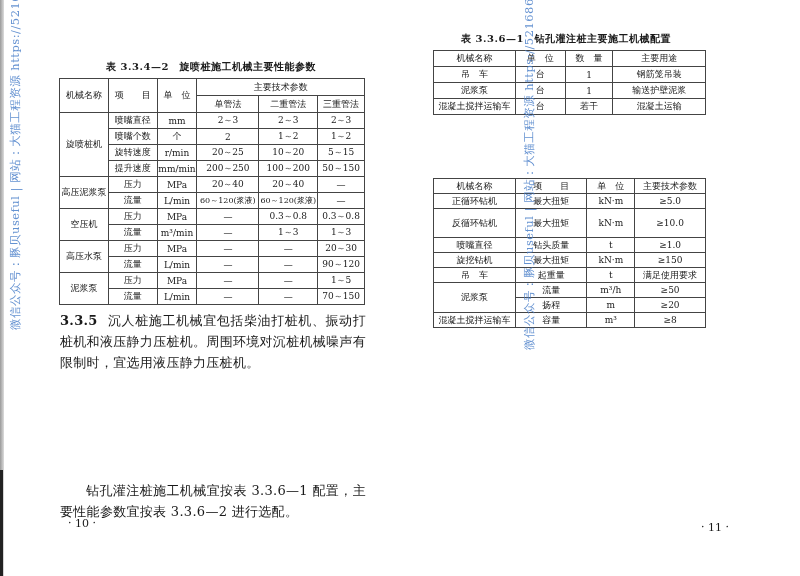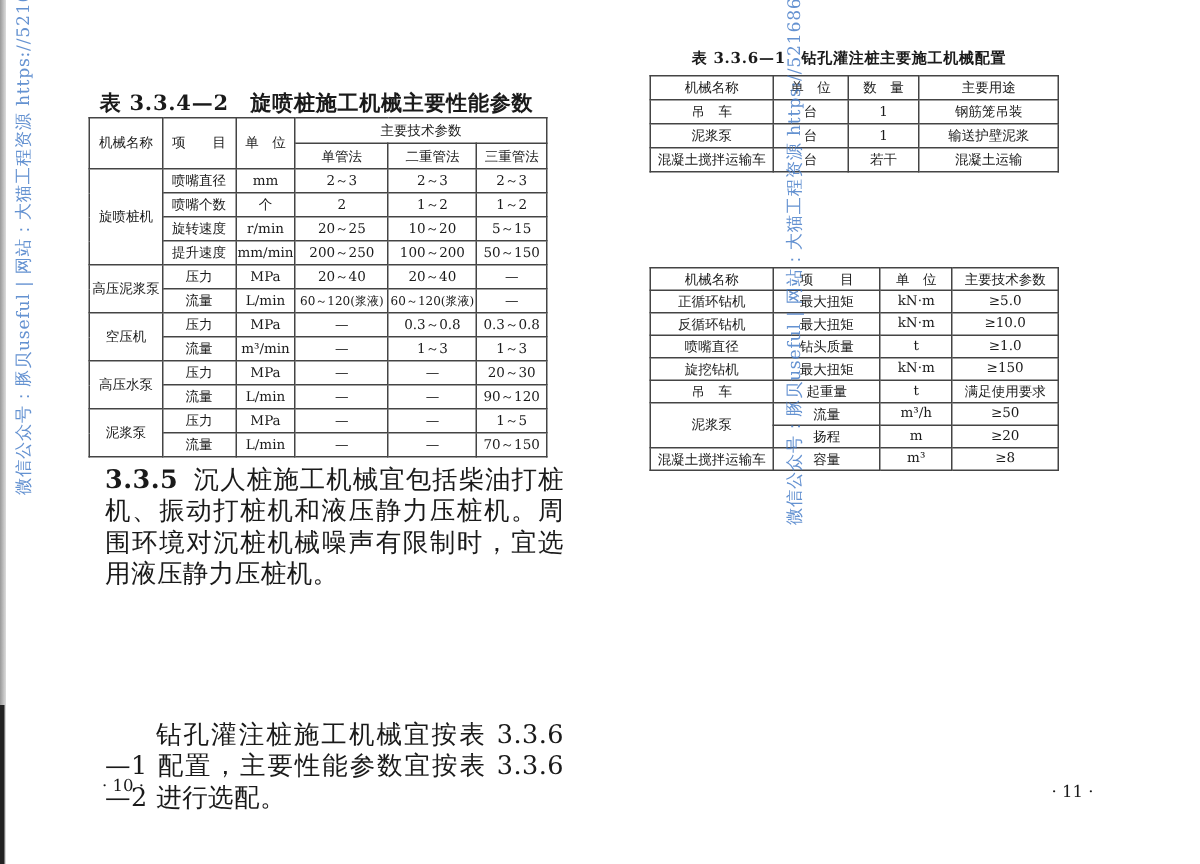--- a/index.html
+++ b/index.html
@@ -19,35 +19,35 @@
   }
   .spine-top { position:absolute; left:404px; top:0; width:2px; height:20px; background:#222; }
   .spine-bottom { position:absolute; left:400px; top:545px; width:8px; height:31px; background:#111; border-radius:4px 4px 0 0; }
   .left-edge {
     position:absolute; left:0; top:0; width:4px; height:576px;
     background:linear-gradient(90deg,#999,#ddd);
   }
   .left-edge-dark { position:absolute; left:0; top:470px; width:3px; height:106px; background:#222; }
 
   .tbl-title {
-    position:absolute; font-weight:bold; font-size:14px; text-align:center;
+    position:absolute; font-weight:bold; font-size:10px; text-align:center;
     letter-spacing:0.5px;
   }
   table.doc {
     position:absolute; border-collapse:collapse;
     font-size:9px; text-align:center;
     border:1.5px solid #222;
   }
   table.doc td, table.doc th {
     border:1px solid #444; padding:0; font-weight:normal;
     white-space:nowrap;
   }
   .para {
-    position:absolute; left:70px; width:306px;
-    font-size:17px; line-height:21px; text-align:justify;
+    position:absolute; left:60px; width:306px;
+    font-size:13px; line-height:21px; text-align:justify;
     letter-spacing:0.3px;
   }
   .para .sec { font-weight:bold; margin-right:10px; }
   .indent { text-indent:2em; }
   .pagenum { position:absolute; font-size:11px; }
 
   .watermark {
     position:absolute; color:#4a7fc9; font-size:11.5px;
     font-family:"DejaVu Serif","Liberation Serif",serif;
     transform-origin:left top; transform:rotate(-90deg);
@@ -249,21 +249,21 @@
       <th>项　　目</th>
       <th>单　位</th>
       <th>主要技术参数</th>
     </tr>
     <tr style="height:15px">
       <td>正循环钻机</td>
       <td>最大扭矩</td>
       <td>kN·m</td>
       <td>≥5.0</td>
     </tr>
-    <tr style="height:15px">
+    <tr style="height:29px">
       <td>反循环钻机</td>
       <td>最大扭矩</td>
       <td>kN·m</td>
       <td>≥10.0</td>
     </tr>
     <tr style="height:15px">
       <td>喷嘴直径</td>
       <td>钻头质量</td>
       <td>t</td>
       <td>≥1.0</td>

